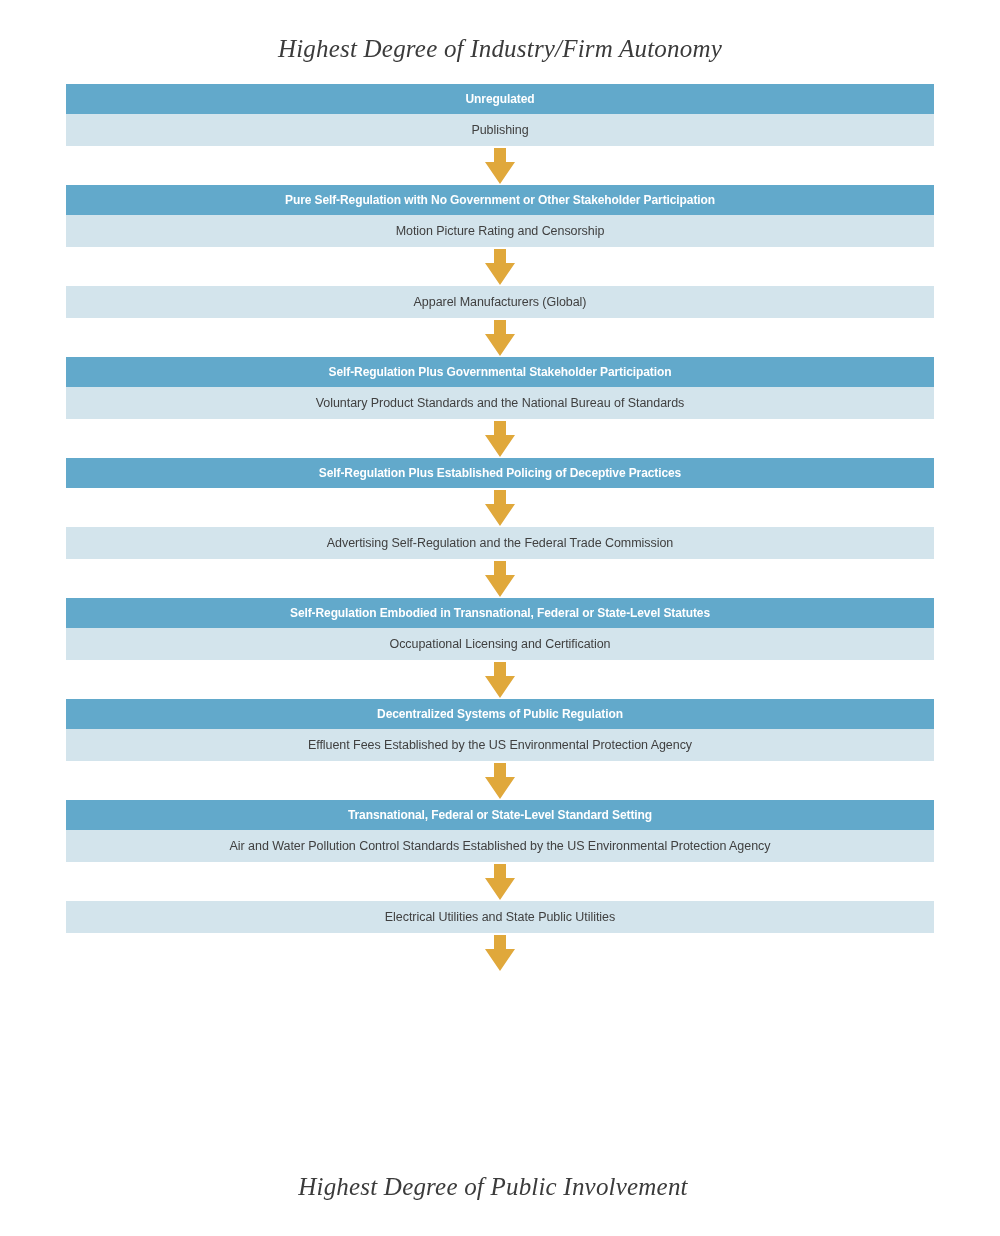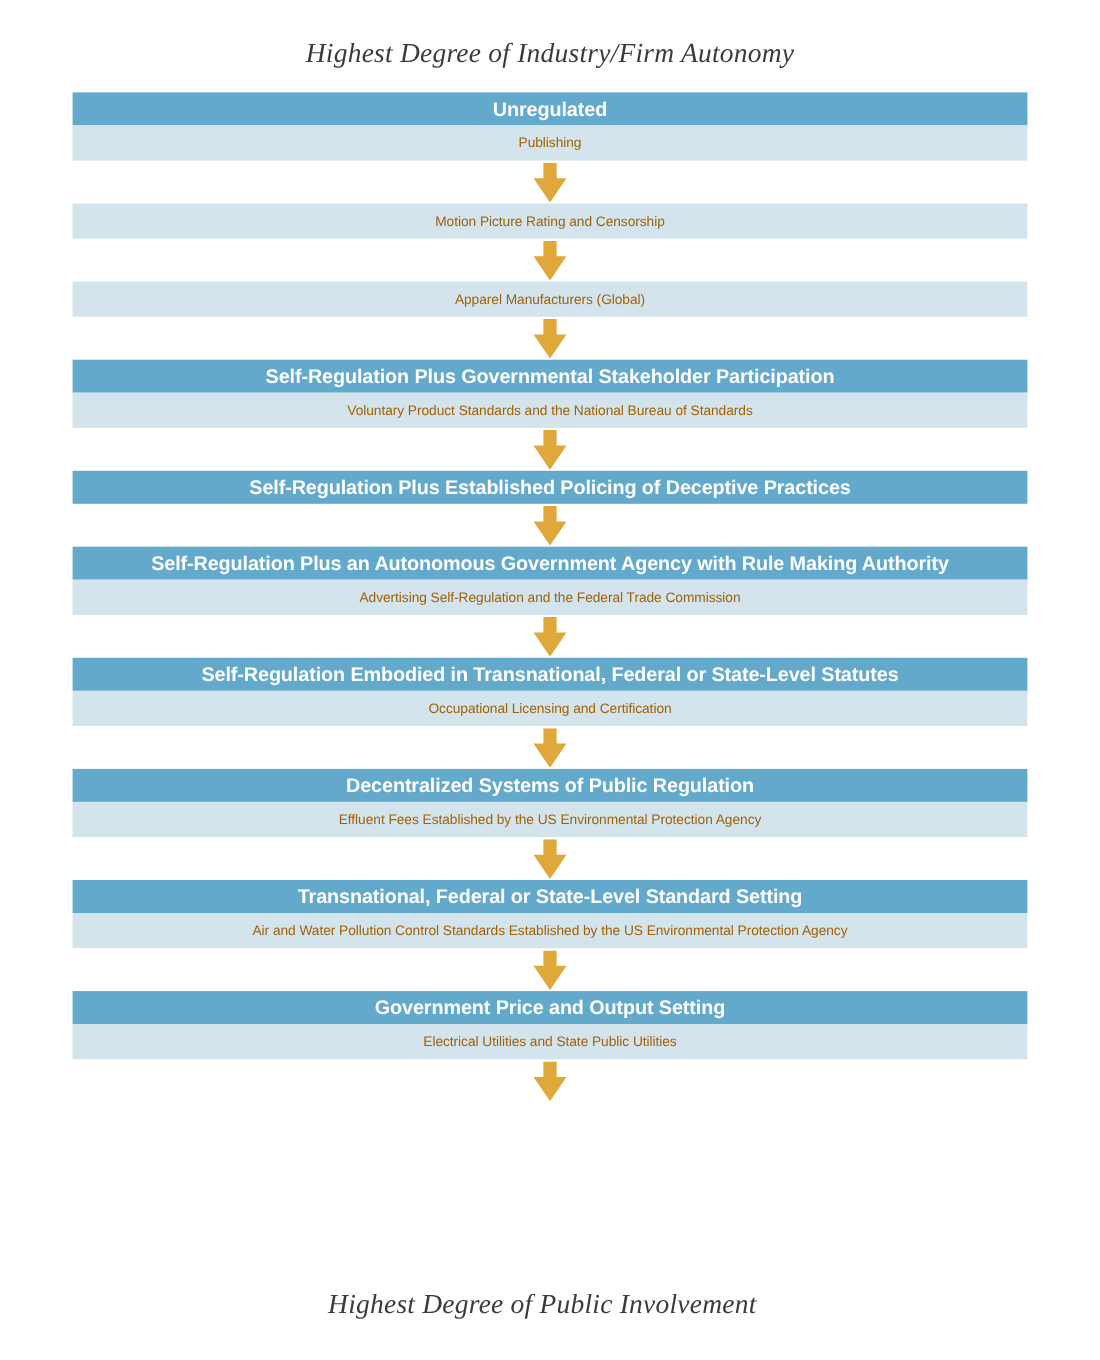--- a/index.html
+++ b/index.html
@@ -48,32 +48,32 @@
     width: 868px;
   }
   .step {
     width: 868px;
   }
   .step-header {
     height: 30px;
     line-height: 30px;
     background: #62a9cb;
     color: #ffffff;
-    font-size: 18px;
+    font-size: 12px;
     font-weight: bold;
     text-align: center;
     letter-spacing: -0.1px;
     white-space: nowrap;
     overflow: hidden;
   }
   .step-example {
     height: 32px;
     line-height: 32px;
     background: #d3e4ec;
-    color: #a16207;
+    color: #404040;
     font-size: 12.5px;
     font-weight: normal;
     text-align: center;
     letter-spacing: -0.05px;
     white-space: nowrap;
     overflow: hidden;
   }
   .connector {
     height: 39px;
     display: flex;
@@ -97,20 +97,21 @@
       <div class="step">
         <div class="step-header">Unregulated</div>
         <div class="step-example">Publishing</div>
       </div>
       <div class="connector">
         <svg class="arrow-icon" viewBox="0 0 30 36" xmlns="http://www.w3.org/2000/svg">
           <polygon points="9,0 21,0 21,14 30,14 15,36 0,14 9,14" fill="#E0A83B"></polygon>
         </svg>
       </div>
       <div class="step">
+        <div class="step-header">Pure Self-Regulation with No Government or Other Stakeholder Participation</div>
         <div class="step-example">Motion Picture Rating and Censorship</div>
       </div>
       <div class="connector">
         <svg class="arrow-icon" viewBox="0 0 30 36" xmlns="http://www.w3.org/2000/svg">
           <polygon points="9,0 21,0 21,14 30,14 15,36 0,14 9,14" fill="#E0A83B"></polygon>
         </svg>
       </div>
       <div class="step">
         <div class="step-example">Apparel Manufacturers (Global)</div>
       </div>
@@ -130,21 +131,20 @@
       </div>
       <div class="step">
         <div class="step-header">Self-Regulation Plus Established Policing of Deceptive Practices</div>
       </div>
       <div class="connector">
         <svg class="arrow-icon" viewBox="0 0 30 36" xmlns="http://www.w3.org/2000/svg">
           <polygon points="9,0 21,0 21,14 30,14 15,36 0,14 9,14" fill="#E0A83B"></polygon>
         </svg>
       </div>
       <div class="step">
-        <div class="step-header">Self-Regulation Plus an Autonomous Government Agency with Rule Making Authority</div>
         <div class="step-example">Advertising Self-Regulation and the Federal Trade Commission</div>
       </div>
       <div class="connector">
         <svg class="arrow-icon" viewBox="0 0 30 36" xmlns="http://www.w3.org/2000/svg">
           <polygon points="9,0 21,0 21,14 30,14 15,36 0,14 9,14" fill="#E0A83B"></polygon>
         </svg>
       </div>
       <div class="step">
         <div class="step-header">Self-Regulation Embodied in Transnational, Federal or State-Level Statutes</div>
         <div class="step-example">Occupational Licensing and Certification</div>
@@ -166,21 +166,20 @@
       <div class="step">
         <div class="step-header">Transnational, Federal or State-Level Standard Setting</div>
         <div class="step-example">Air and Water Pollution Control Standards Established by the US Environmental Protection Agency</div>
       </div>
       <div class="connector">
         <svg class="arrow-icon" viewBox="0 0 30 36" xmlns="http://www.w3.org/2000/svg">
           <polygon points="9,0 21,0 21,14 30,14 15,36 0,14 9,14" fill="#E0A83B"></polygon>
         </svg>
       </div>
       <div class="step">
-        <div class="step-header">Government Price and Output Setting</div>
         <div class="step-example">Electrical Utilities and State Public Utilities</div>
       </div>
       <div class="connector">
         <svg class="arrow-icon" viewBox="0 0 30 36" xmlns="http://www.w3.org/2000/svg">
           <polygon points="9,0 21,0 21,14 30,14 15,36 0,14 9,14" fill="#E0A83B"></polygon>
         </svg>
       </div>
     </div>
 
   <div class="caption caption-bottom">Highest Degree of Public Involvement</div>

